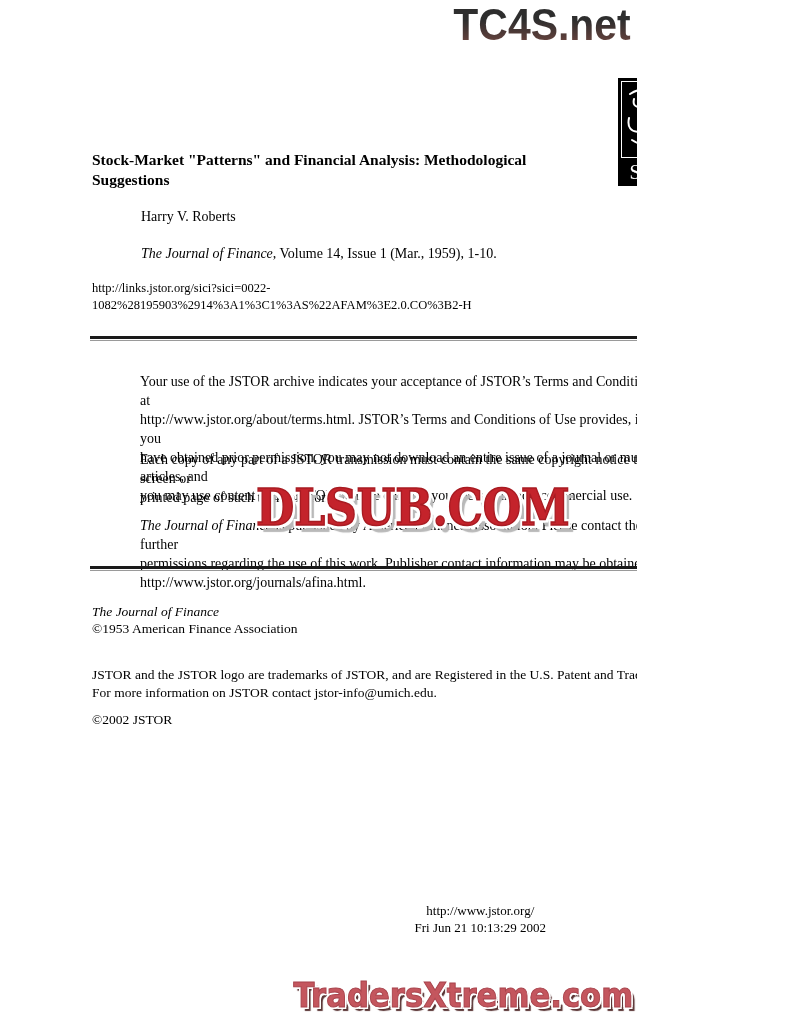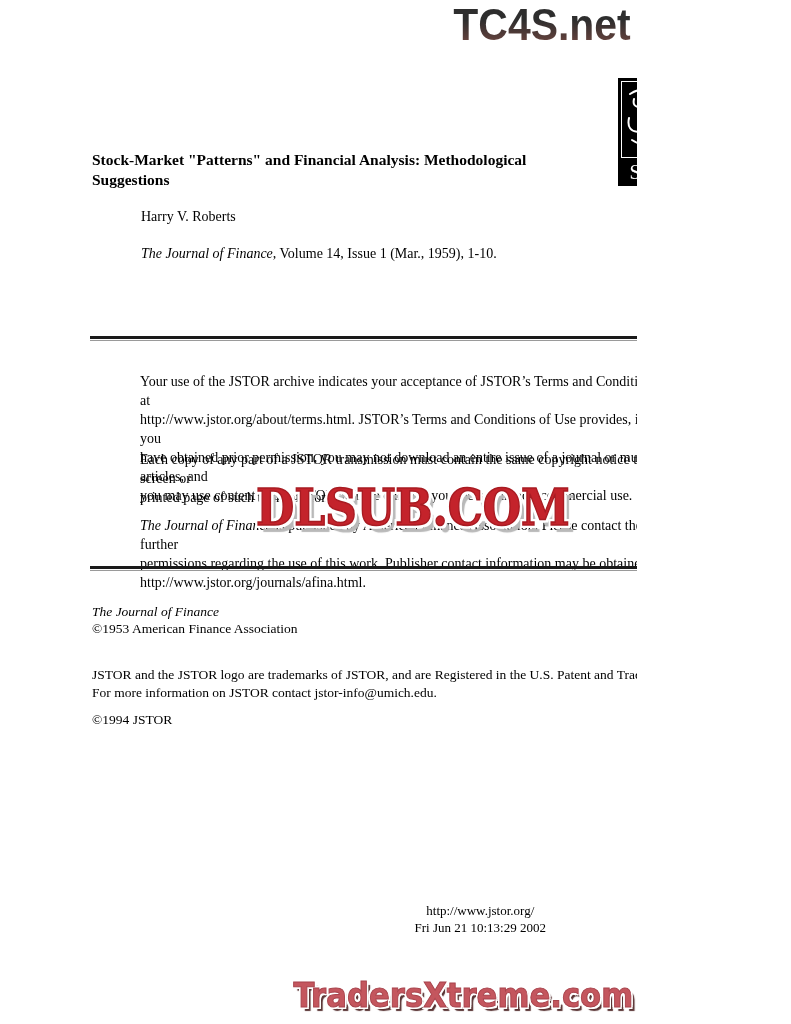--- a/index.html
+++ b/index.html
@@ -111,20 +111,21 @@
   <div class="abs title">Stock-Market "Patterns" and Financial Analysis: Methodological
 Suggestions</div>
 
   <div class="abs author">Harry V. Roberts</div>
 
   <div class="abs citation">
     <span class="it">The Journal of Finance</span><span>, Volume 14, Issue 1 (Mar., 1959), 1-10.</span>
   </div>
 
   <div class="abs stable">
+    <div>http://links.jstor.org/sici?sici=0022-1082%28195903%2914%3A1%3C1%3AS%22AFAM%3E2.0.CO%3B2-H</div>
   </div>
 
   <div class="abs rule rule1">
     <div class="thick"></div>
       <div class="thin"></div>
   </div>
 
   <div class="abs para para1">Your use of the JSTOR archive indicates your acceptance of JSTOR’s Terms and Conditions of Use, available at
 http://www.jstor.org/about/terms.html.  JSTOR’s Terms and Conditions of Use provides, in part, that unless you
 have obtained prior permission, you may not download an entire issue of a journal or multiple copies of articles, and
@@ -146,21 +147,21 @@
       <div class="thin"></div>
   </div>
 
   <div class="abs f-journal">The Journal of Finance</div>
 
   <div class="abs f-1959">©1953 American Finance Association</div>
 
   <div class="abs f-trademark">JSTOR and the JSTOR logo are trademarks of JSTOR, and are Registered in the U.S. Patent and Trademark Office.
 For more information on JSTOR contact jstor-info@umich.edu.</div>
 
-  <div class="abs f-2002">©1994 JSTOR</div>
+  <div class="abs f-2002">©2002 JSTOR</div>
 
   <div class="abs f-right">
     <div>http://www.jstor.org/</div>
     <div>Fri Jun 21 10:13:29 2002</div>
   </div>
 
   <div class="abs wm-bottom">TradersXtreme.com</div>
 
 </div>
 

